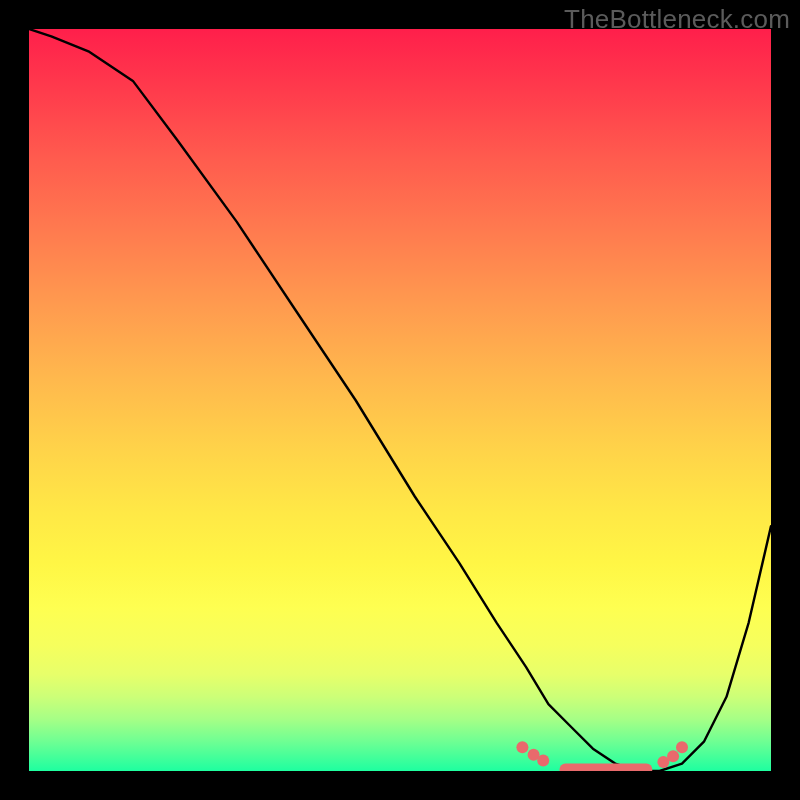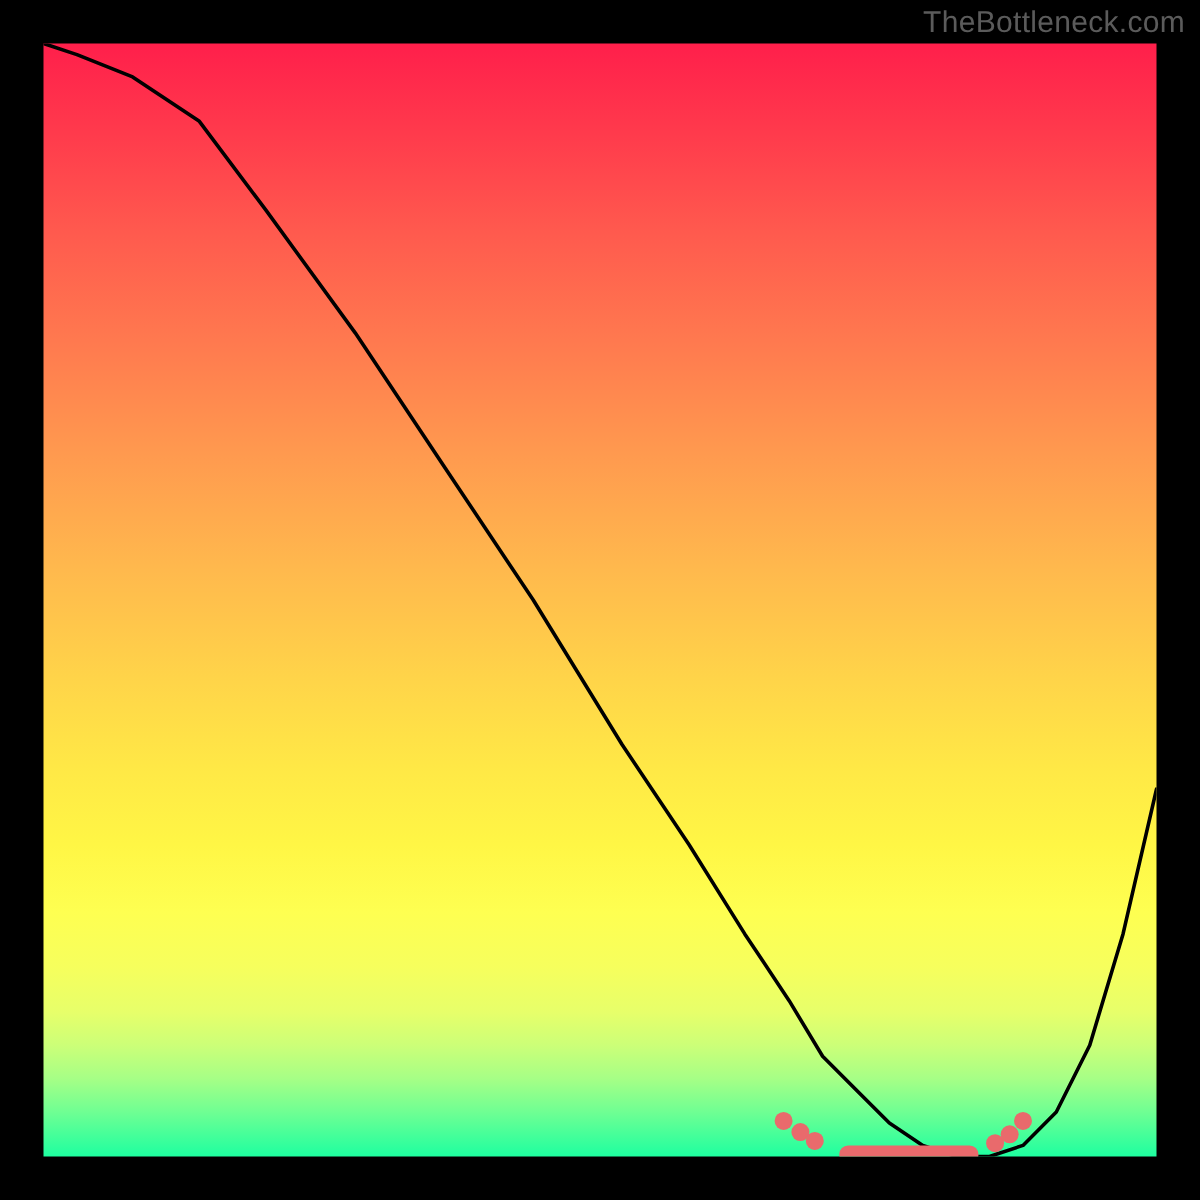--- a/index.html
+++ b/index.html
@@ -15,21 +15,21 @@
     position: relative;
     width: 800px;
     height: 800px;
     background: #000;
   }
   .watermark {
     position: absolute;
     top: 4px;
     right: 10px;
     color: #5b5b5b;
-    font-size: 20px;
+    font-size: 26px;
     font-weight: 500;
     letter-spacing: 0.2px;
     user-select: none;
   }
   .plot {
     position: absolute;
     left: 29px;
     top: 29px;
     width: 742px;
     height: 742px;

